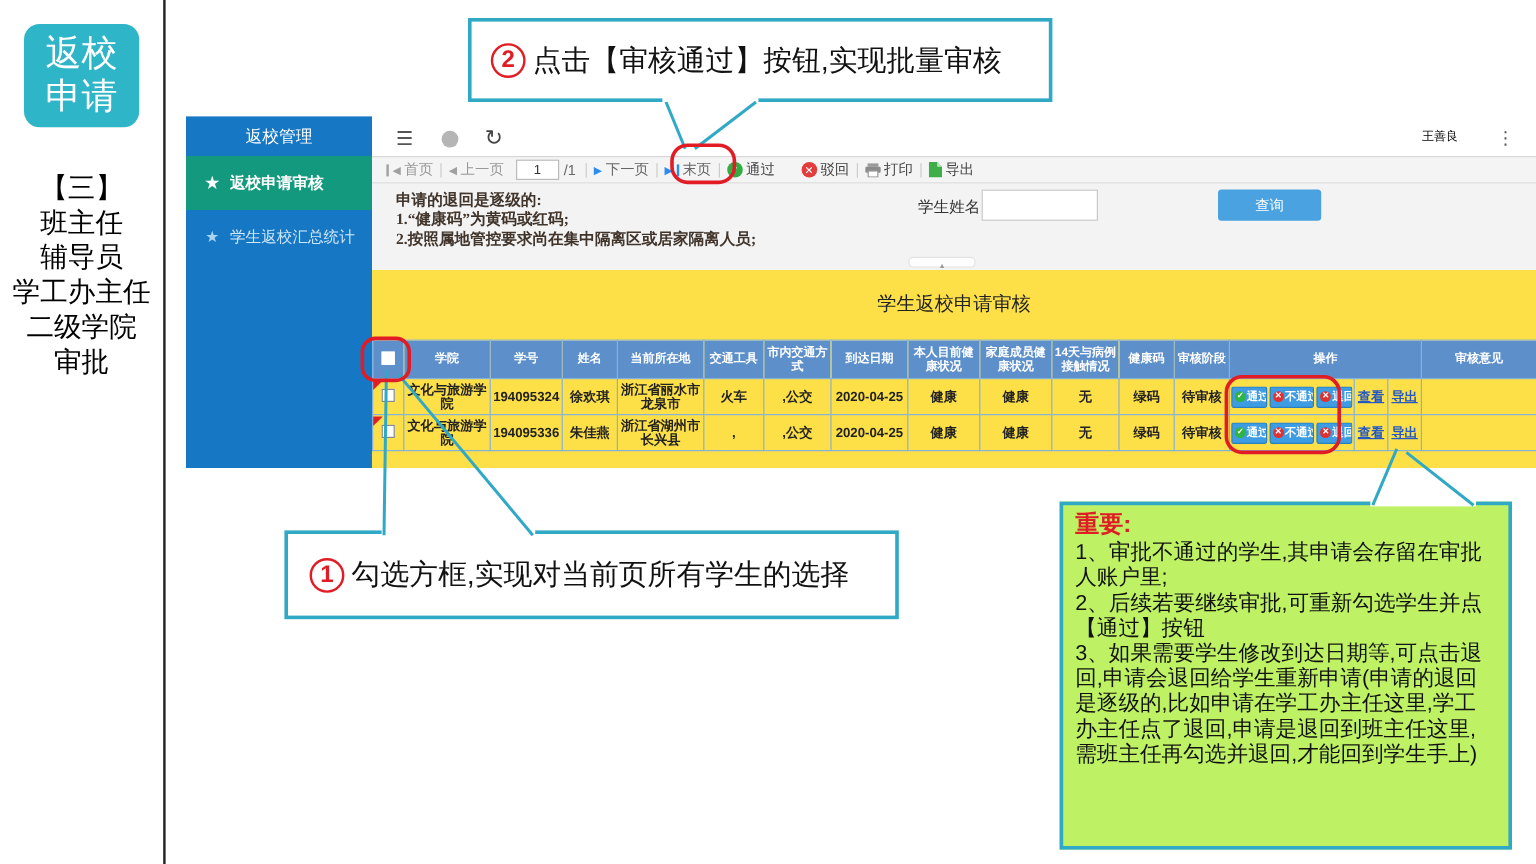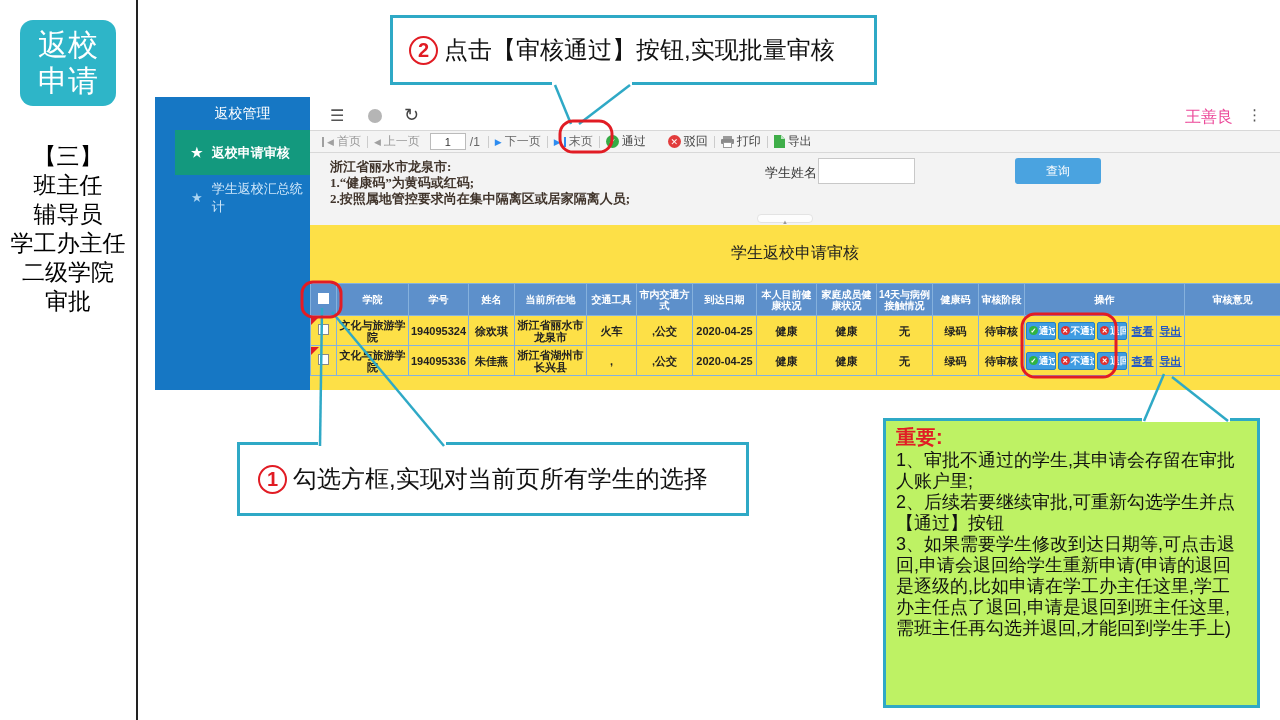--- a/index.html
+++ b/index.html
@@ -10,32 +10,32 @@
   }
   .abs { position:absolute; }
 
   
   .app-badge { left:20px; top:20px; width:96px; height:86px; background:#2eb5c8;
     border-radius:13px; color:#fff; text-align:center; font-size:30px; line-height:36px; padding-top:7px; }
   .v-divider { left:136px; top:0; width:2px; height:720px; background:#222; }
   .roles { left:0; top:142px; width:136px; text-align:center; font-size:23px; line-height:29px; color:#000; }
 
   
-  .sidebar { left:155px; top:97px; width:155px; height:293px; background:#1677c4;padding-left:20px; }
+  .sidebar { left:155px; top:97px; width:155px; height:293px; background:#1677c4; }
   .sb-title { height:33px; line-height:33px; text-align:center; color:#fff; font-size:14px; }
   .sb-item { height:45px; display:flex; align-items:center; padding-left:16px; gap:9px;
     color:#cfe7fa; font-size:13px; cursor:pointer; }
   .sb-item .star { font-size:13px; color:#a9d4f2; }
   .sb-item.active { background:#13997e; color:#fff; font-weight:bold; }
   .sb-item.active .star { color:#fff; }
 
   
   .topbar-icon { font-size:16px; color:#555; cursor:pointer; }
   .globe-dot { width:14px; height:14px; border-radius:50%; background:#b5b5b5; cursor:pointer; }
-  .user-name { font-size:16px; color:#ec4899; }
+  .user-name { font-size:10px; color:#000000; }
   .kebab { font-size:15px; color:#555; cursor:pointer; }
 
   
   .pgbar { left:310px; top:130px; width:970px; height:23px; background:#f4f4f4;
     border-top:1px solid #d8d8d8; border-bottom:1px solid #d8d8d8;
     display:flex; align-items:center; padding-left:6px; font-size:12px; color:#666; }
   .pg-item { display:flex; align-items:center; gap:3px; padding:0 6px; cursor:pointer; white-space:nowrap; }
   .pg-muted { color:#999; }
   .pg-sep { width:1px; height:12px; background:#ccc; }
   .tri { font-size:9px; color:#a0a0a0; }
@@ -186,21 +186,21 @@
       <svg width="11" height="13">
           <path d="M0,0 h7 l4,4 v9 h-11 z" fill="#3fae49"></path>
           <path d="M7,0 l4,4 h-4 z" fill="#bfe5c3"></path>
         </svg>
       <span>导出</span>
     </span>
   </div>
 
   <div class="abs notice-area">
     <div class="notice">
-      <div>浙江省丽水市龙泉市:</div>
+      <div>申请的退回是逐级的:</div>
       <div>1.“健康码”为黄码或红码;</div>
       <div>2.按照属地管控要求尚在集中隔离区或居家隔离人员;</div>
     </div>
     <span class="search-label">学生姓名</span>
     <input class="search-input" value="" style="">
     <button class="search-btn">查询</button>
   </div>
   <div class="abs collapse-handle"><span>▲</span></div>
 
   <div class="abs content">

